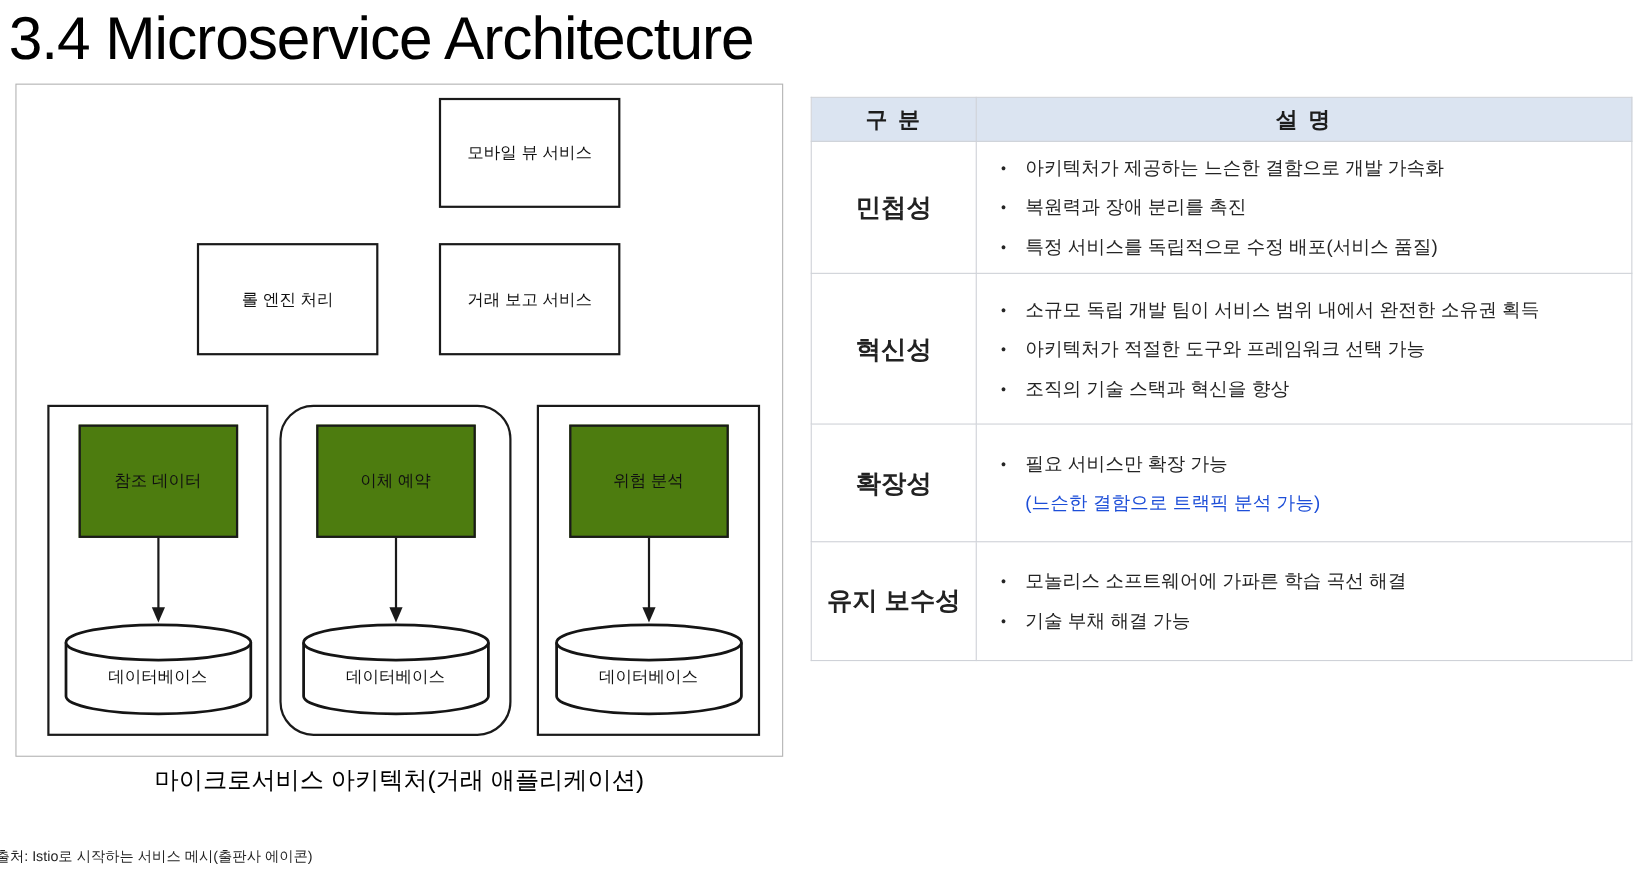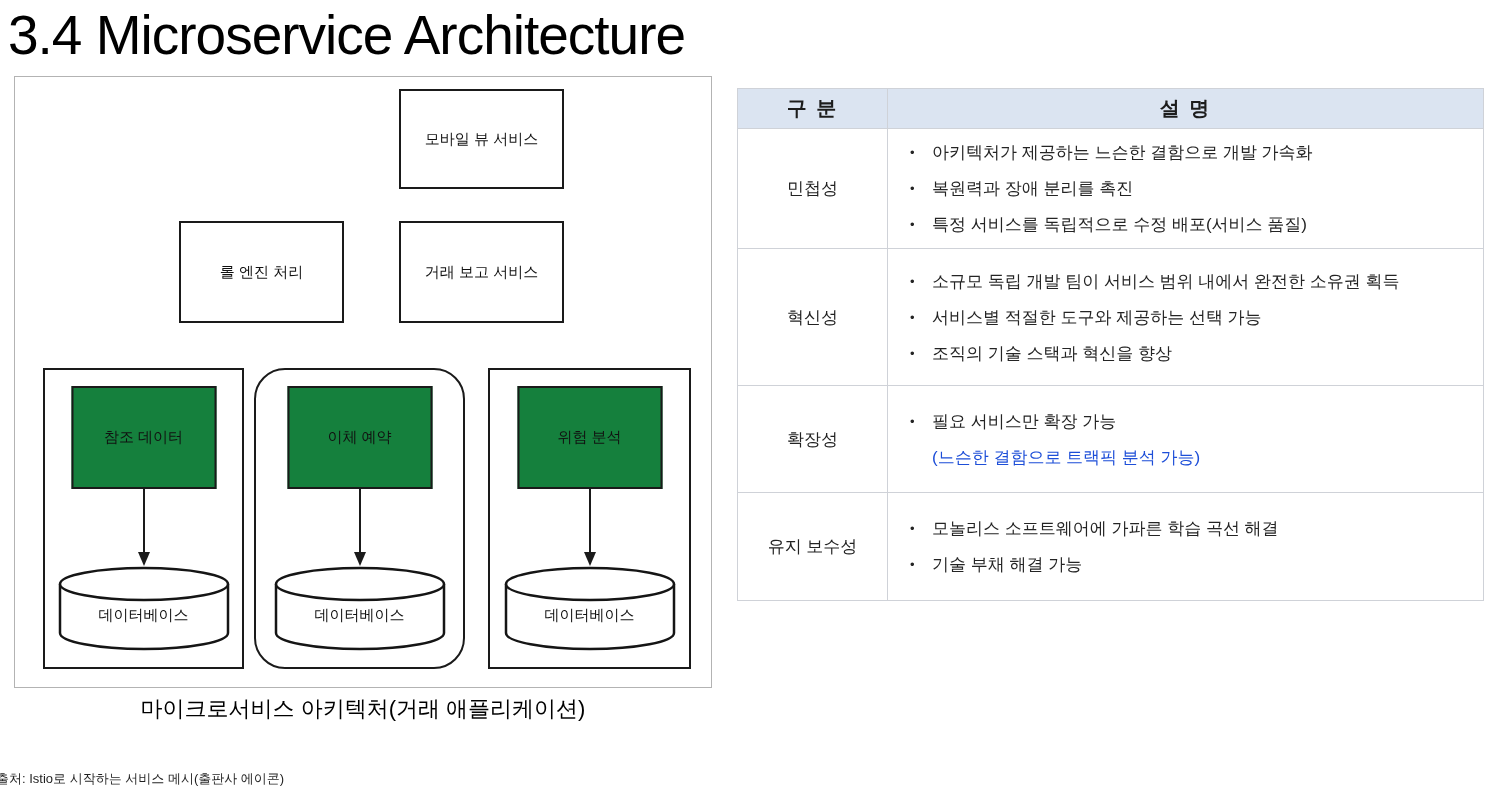--- a/index.html
+++ b/index.html
@@ -73,21 +73,21 @@
 
   .inner-box {
     position: absolute;
     left: 50%;
     transform: translateX(-50%);
     top: 16px;
     width: 145px;
     height: 103px;
     box-sizing: border-box;
     border: 2px solid #1a1a1a;
-    background: #15803d;
+    background: #4d7c0f;
     display: flex;
     align-items: center;
     justify-content: center;
     font-size: 15px;
     font-weight: 500;
     color: #111111;
     white-space: nowrap;
   }
 
   .arrow {
@@ -175,22 +175,22 @@
     font-size: 20px;
     font-weight: 700;
     color: #1c1c1c;
     text-align: center;
     vertical-align: middle;
     letter-spacing: 2px;
   }
   .cat-cell {
     text-align: center;
     vertical-align: middle;
-    font-size: 17px;
-    font-weight: 400;
+    font-size: 23px;
+    font-weight: 700;
     color: #222222;
     white-space: nowrap;
   }
   .desc-cell { vertical-align: middle; }
   .r0 { height: 120px; }
   .r1 { height: 137px; }
   .r2 { height: 107px; }
   .r3 { height: 108px; }
 
   .bullets {
@@ -342,21 +342,21 @@
     <tr class="r1">
       <td class="cat-cell">혁신성</td>
       <td class="desc-cell">
         <div class="bullets">
           <div class="bullet-line">
             <span class="marker">•</span>
             <span>소규모 독립 개발 팀이 서비스 범위 내에서 완전한 소유권 획득</span>
           </div>
           <div class="bullet-line">
             <span class="marker">•</span>
-            <span>서비스별 적절한 도구와 제공하는 선택 가능</span>
+            <span>아키텍처가 적절한 도구와 프레임워크 선택 가능</span>
           </div>
           <div class="bullet-line">
             <span class="marker">•</span>
             <span>조직의 기술 스택과 혁신을 향상</span>
           </div>
         </div>
       </td>
     </tr>
     <tr class="r2">
       <td class="cat-cell">확장성</td>

